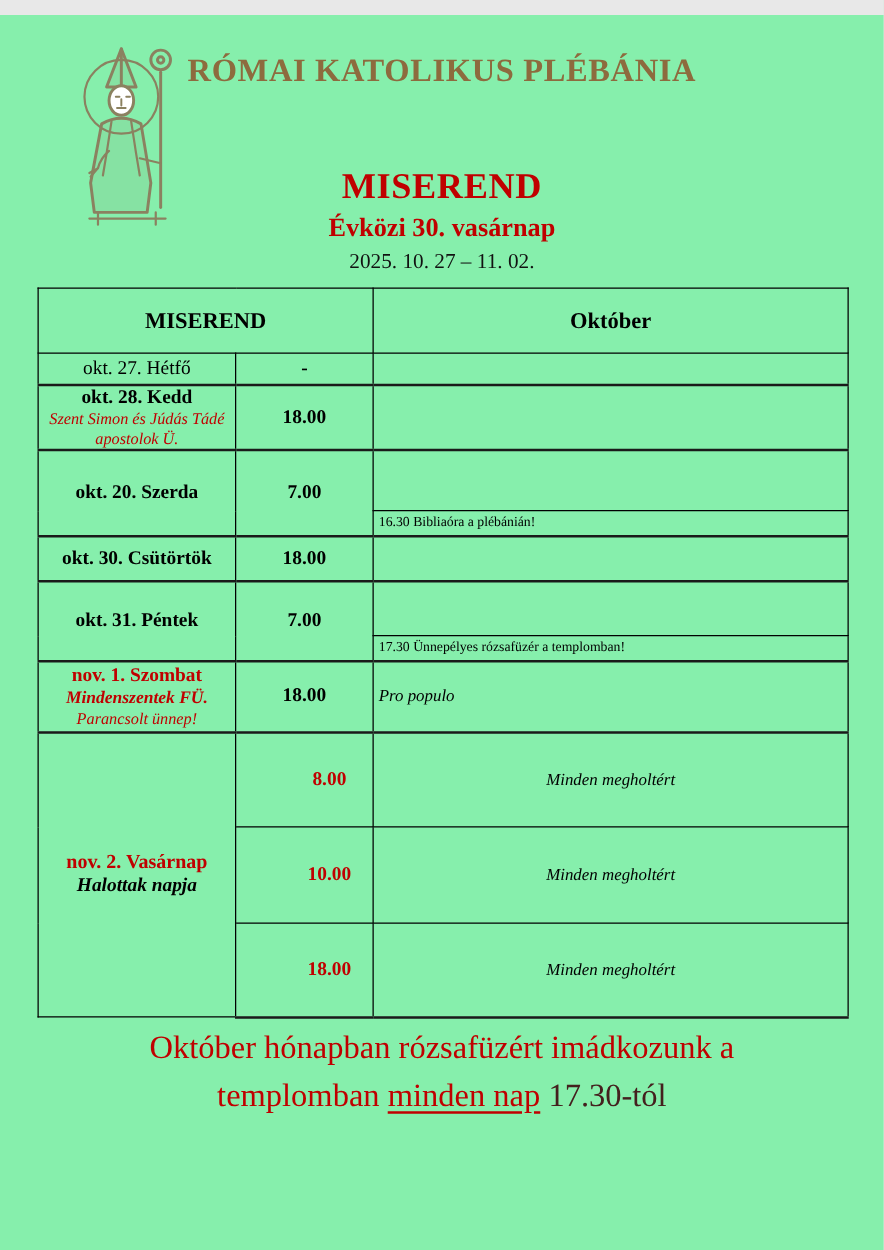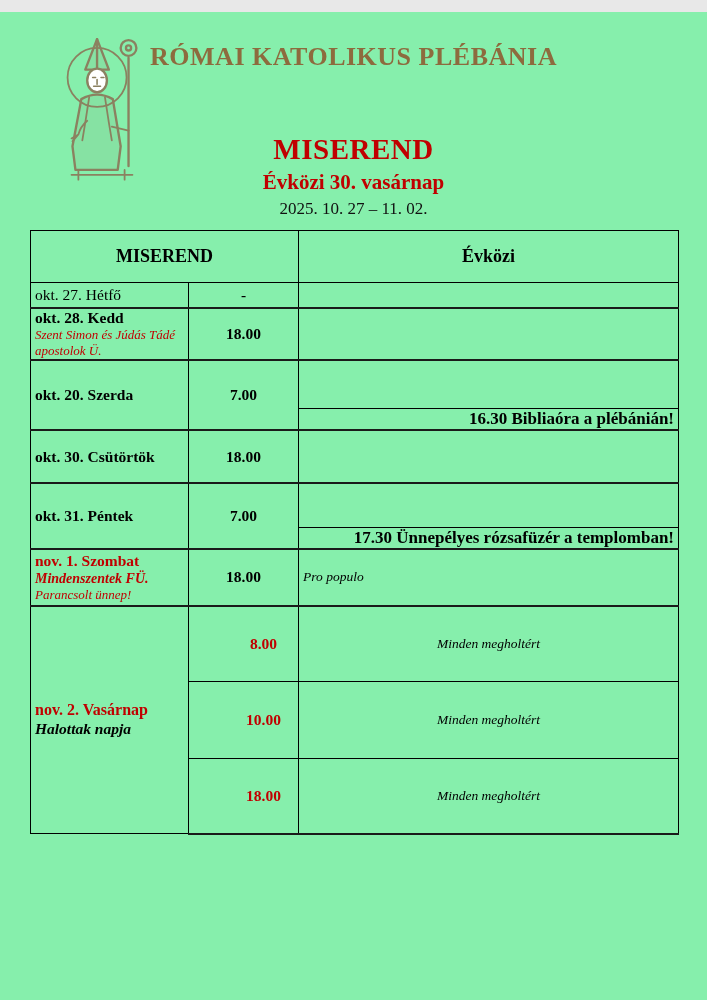--- a/index.html
+++ b/index.html
@@ -26,34 +26,34 @@
   .doc-dates { position: absolute; left: 0; right: 0; top: 187px; text-align: center;
                font-size: 17px; color: #111; }
   
   table.sched { position: absolute; top: 218px; left: 30px; width: 648px;
                 border-collapse: collapse; table-layout: fixed; }
   .c-day { width: 158px; } .c-time { width: 110px; } .c-int { width: 380px; }
   table.sched th, table.sched td { border: 1px solid #000; padding: 0 4px; vertical-align: middle; }
   tr.block > th, tr.block > td { border-top: 2.5px solid #1a1a1a; }
   tr.last > td { border-bottom: 2.5px solid #1a1a1a; }
   tr.h52 { height: 52px; } tr.h25 { height: 25px; } tr.h51 { height: 51px; }
-  tr.h49 { height: 49px; } tr.h20 { height: 20px; } tr.h36 { height: 53px; }
+  tr.h49 { height: 49px; } tr.h20 { height: 20px; } tr.h36 { height: 36px; }
   tr.h44 { height: 44px; } tr.h57 { height: 57px; } tr.h76 { height: 76px; }
   tr.h77 { height: 77px; } tr.h75 { height: 75px; }
   th.hdr { font-size: 18px; font-weight: bold; text-align: center; }
-  td.day { font-weight: bold; font-size: 15.5px; font-family: Liberation Serif, serif; }
+  td.day { text-align: center; font-weight: bold; font-size: 15.5px; font-family: Liberation Serif, serif; }
   td.day .dname { font-weight: bold; }
   td.day .dname-plain { font-weight: normal; }
   .red { color: #c00000; }
   .feast-red-i { color: #c00000; font-style: italic; font-weight: normal; font-size: 13px; line-height: 16px; }
   .feast-red-bi { color: #c00000; font-style: italic; font-weight: bold; font-size: 14px; line-height: 17px; }
   .feast-blk-bi { color: #000; font-style: italic; font-weight: bold; font-size: 15.5px; line-height: 19px; }
   td.time { text-align: center; font-weight: bold; font-size: 15.5px; }
   td.time.red { color: #c00000; padding-left: 44px; }
-  td.note { text-align: right; font-weight: bold; font-size: 17px; }
+  td.note { text-align: left; font-weight: normal; font-size: 11px; }
   td.int { font-size: 13.5px; }
   td.int-center { text-align: center; font-style: italic; font-size: 13.5px; }
   td.int-bottom { vertical-align: bottom; text-align: left; font-style: italic;
                   font-size: 13.5px; padding: 0 0 2px 7px; }
   
   .footer { position: absolute; left: 0; right: 0; top: 806px; text-align: center;
             font-size: 26px; color: #c00000; line-height: 39px; }
   .footer .u { text-decoration: underline; text-decoration-thickness: 2px; text-underline-offset: 4px; }
   .footer .dark { color: #44201e; }
 </style>
@@ -92,21 +92,21 @@
   <table class="sched">
     <colgroup>
         <col class="c-day">
         <col class="c-time">
         <col class="c-int">
       </colgroup>
 
     <tbody>
         <tr class="h52">
       <th class="hdr" colspan="2">MISEREND</th>
-      <th class="hdr">Évközi</th>
+      <th class="hdr">Október</th>
     </tr>
 
     <tr class="h25">
       <td class="day">
         <span class="dname-plain">okt. 27.  Hétfő</span>
       </td>
       <td class="time">-</td>
       <td class="int"></td>
     </tr>
 
@@ -172,14 +172,18 @@
       <td class="time red">10.00</td>
       <td class="int-center">Minden megholtért</td>
     </tr>
     <tr class="h75 last">
       <td class="time red">18.00</td>
       <td class="int-center">Minden megholtért</td>
     </tr>
   </tbody>
     </table>
 
+  <div class="footer">
+    <div>Október hónapban rózsafüzért imádkozunk a</div>
+    <div><span>templomban </span><span class="u">minden nap</span><span class="dark"> 17.30-tól</span></div>
+  </div>
 
 </div>
 
 </body></html>

